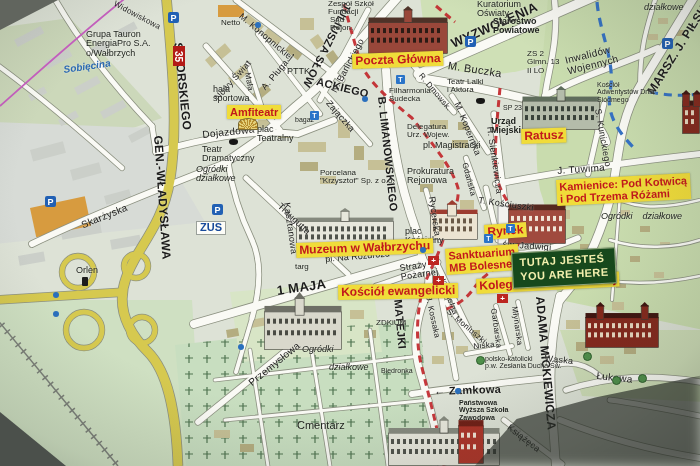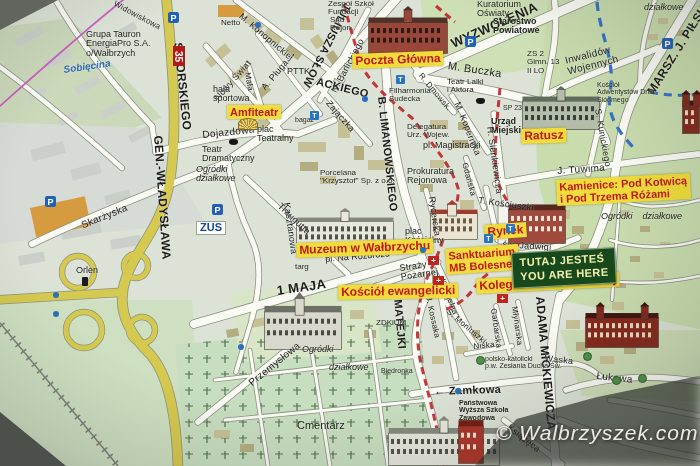--- a/index.html
+++ b/index.html
@@ -706,14 +706,13 @@
   </div>
 
   <div class="badge35">
     <span>35</span>
   </div>
 
   <div class="shadow-br"></div>
   <div class="vignette"></div>
   <div class="corner-tl"></div>
   <div class="corner-bl"></div>
-  <div class="watermark">© Walbrzyszek.com</div>
 </div>
 
 </body></html>

